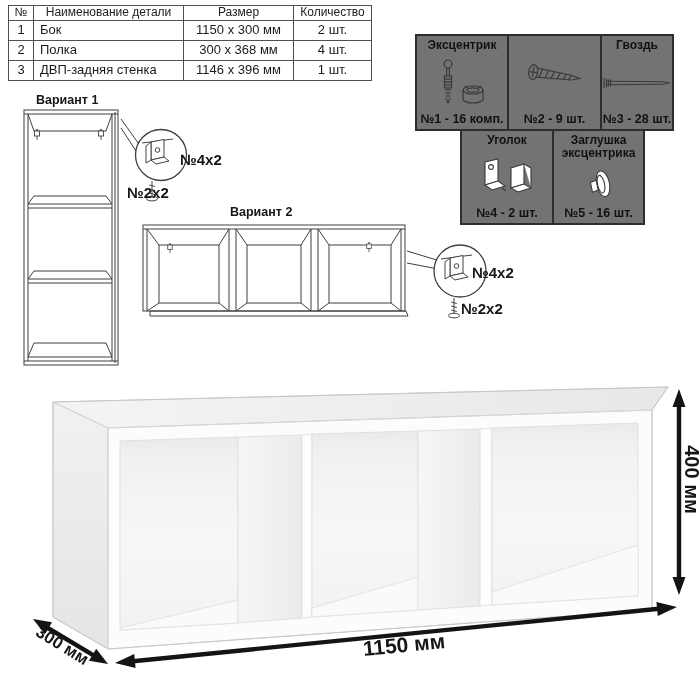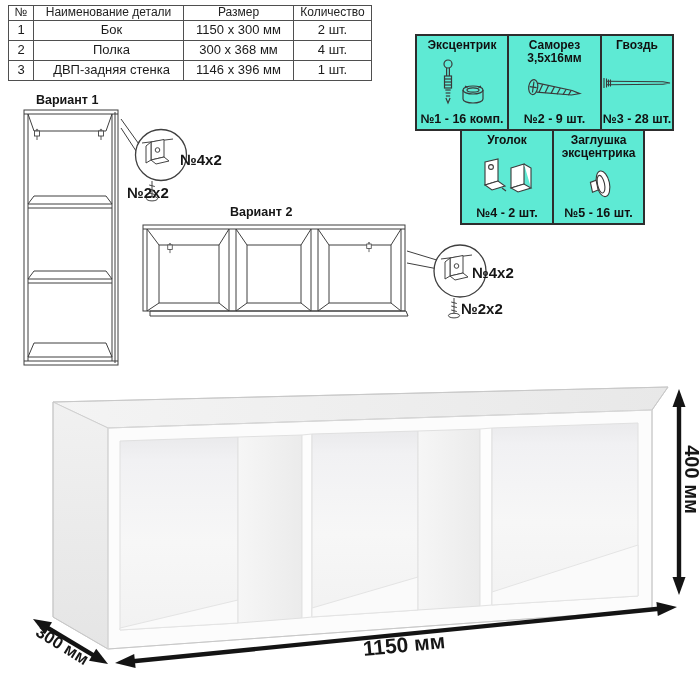--- a/index.html
+++ b/index.html
@@ -4,23 +4,23 @@
 <style>
   html,body{margin:0;padding:0;background:#fff;}
   .page{position:relative;width:700px;height:690px;background:#ffffff;
         font-family:"Liberation Sans",sans-serif;color:#111;overflow:hidden;}
   
   table.parts{position:absolute;left:8px;top:5px;border-collapse:collapse;
         table-layout:fixed;width:363px;background:#fff;}
   .parts th,.parts td{border:1px solid #4f4f4f;font-weight:normal;text-align:center;
         padding:0;font-size:13px;line-height:1.1;color:#1b1b1b;height:19px;overflow:hidden;white-space:nowrap;}
   .parts thead th{height:14px;font-size:12px;color:#222;}
-  .parts td.name{text-align:center;padding-left:6px;}
+  .parts td.name{text-align:left;padding-left:6px;}
   
-  .hw{position:absolute;border:2px solid #2d2d2d;background:#5eead4;box-sizing:border-box;
+  .hw{position:absolute;border:2px solid #2d2d2d;background:#737373;box-sizing:border-box;
       display:flex;flex-direction:column;align-items:center;}
   .hw .t{font-weight:bold;font-size:12px;text-align:center;line-height:1.12;margin-top:3px;padding:0 2px;}
   .hw .ic{margin-top:2px;flex:1 1 auto;display:flex;align-items:center;justify-content:center;}
   .hw .c{font-weight:bold;font-size:12.5px;margin:0 0 3px 0;white-space:nowrap;text-align:right;}
   
   svg.art{position:absolute;left:0;top:0;}
   
   .lbl{position:absolute;font-weight:bold;white-space:nowrap;color:#161616;}
   .vt{font-size:12.5px;}
   .cl{font-size:15px;}
@@ -258,21 +258,20 @@
         <path d="M32,42 A10,4 0 0 0 52,42"></path>
         <ellipse cx="42" cy="33" rx="6" ry="2.2"></ellipse>
         <line x1="36.5" y1="30.5" x2="34" y2="29"></line>
           <line x1="47.5" y1="30.5" x2="50" y2="29"></line>
       </svg>
     </div>
     <div class="c">№1 - 16 комп.</div>
   </div>
 
   <div class="hw" style="left:507px;top:34px;width:95px;height:97px;">
-    <div class="t">Саморез 3,5х16мм</div>
     <div class="ic">
       <svg width="62" height="36" viewBox="0 0 62 36" stroke="#3a3a3a" stroke-width="1.2" fill="none">
         <g transform="rotate(8 30 18)">
           <ellipse cx="9" cy="18" rx="4.5" ry="7.5"></ellipse>
           <line x1="9" y1="12.5" x2="9" y2="23.5"></line>
             <line x1="5.5" y1="18" x2="12.5" y2="18"></line>
           <path d="M13,13.5 L48,16 L56,18 L48,20.5 L13,22.5"></path>
           <line x1="18" y1="13.8" x2="15.5" y2="22.3"></line>
           <line x1="24" y1="14.2" x2="21.5" y2="22.2"></line>
           <line x1="30" y1="14.7" x2="27.5" y2="22"></line>

